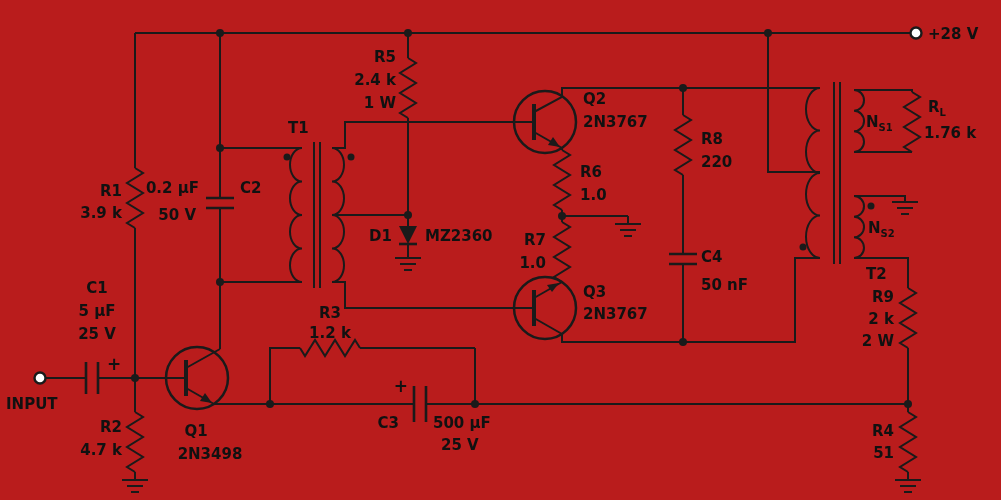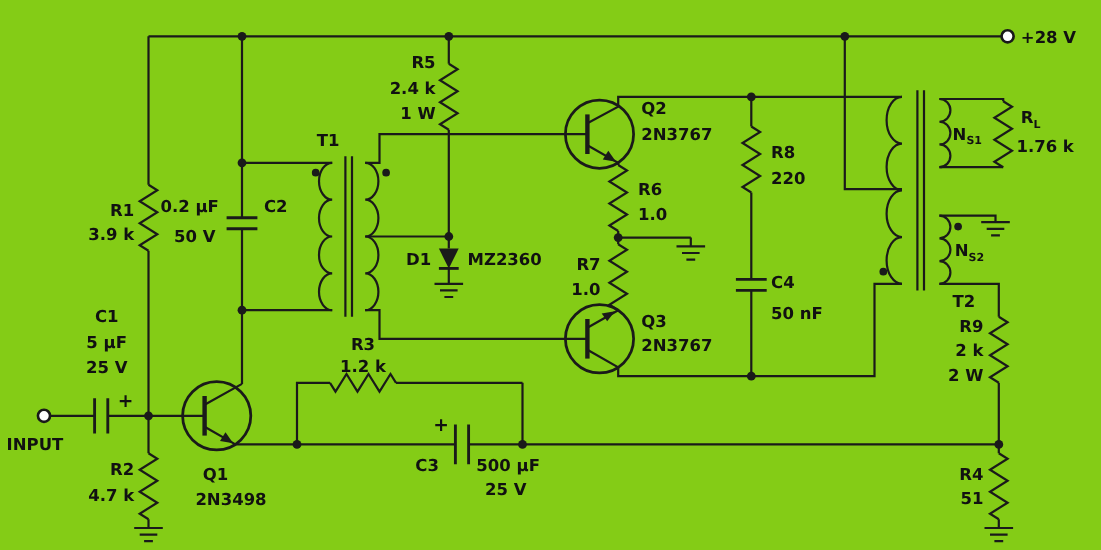--- a/index.html
+++ b/index.html
@@ -1,16 +1,16 @@
 <!DOCTYPE html>
 <html><head>
 <meta charset="utf-8">
 <style>
   html,body{margin:0;padding:0;background:#e8e8e8;}
-  .stage{position:relative;width:1001px;height:500px;background:#84cc16;overflow:hidden;}
+  .stage{position:relative;width:1001px;height:500px;background:#b91c1c;overflow:hidden;}
   svg{display:block;}
   .wire{stroke:#1a1a1a;stroke-width:2;fill:none;}
   .sym{stroke:#1a1a1a;stroke-width:2;fill:none;}
   .plate{stroke:#1a1a1a;stroke-width:2.6;fill:none;}
   .bar{stroke:#1a1a1a;stroke-width:4;fill:none;}
   .tcirc{stroke:#1a1a1a;stroke-width:2.5;fill:none;}
   .dot{fill:#1a1a1a;stroke:none;}
   .fillblk{fill:#1a1a1a;stroke:none;}
   .terminal{fill:#ffffff;stroke:#1a1a1a;stroke-width:2.4;}
   text.lbl{font-family:"DejaVu Sans","Liberation Sans",sans-serif;font-size:15px;font-weight:700;fill:#111;}

